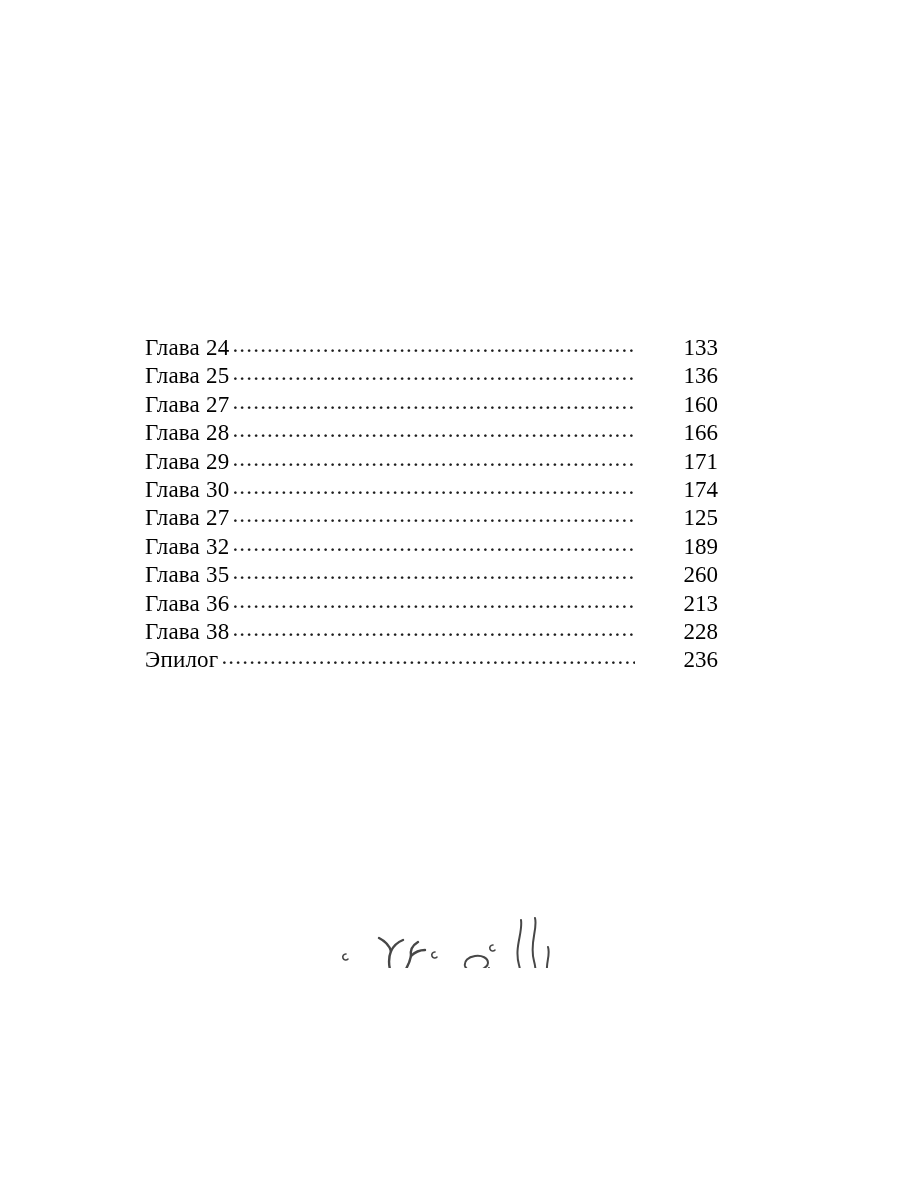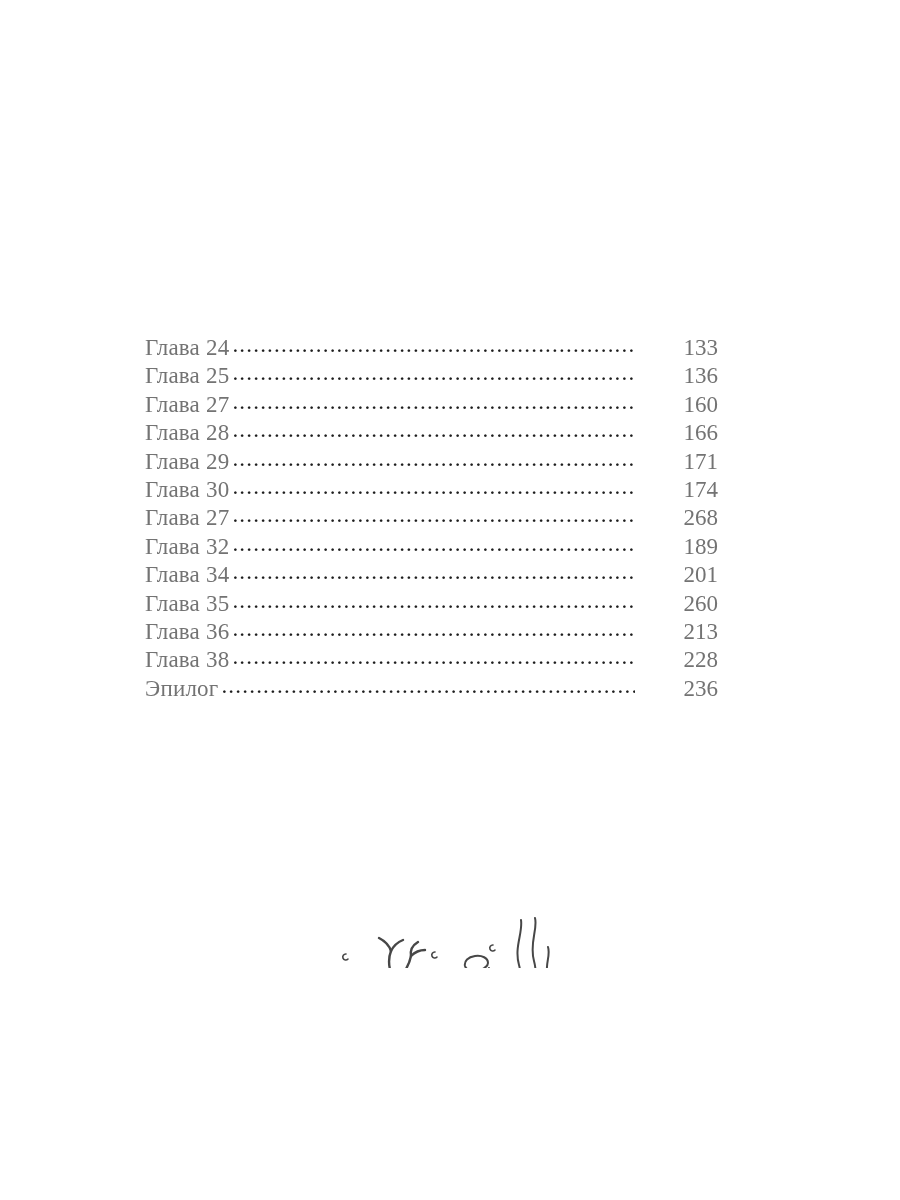--- a/index.html
+++ b/index.html
@@ -7,21 +7,21 @@
     padding: 0;
     background: #ffffff;
   }
   .page {
     position: relative;
     width: 900px;
     height: 968px;
     background: #ffffff;
     overflow: hidden;
     font-family: "Liberation Serif", "DejaVu Serif", serif;
-    color: #737373;
+    color: #000000;
   }
   .toc {
     position: absolute;
     left: 145px;
     top: 334px;
     width: 573px;
   }
   .toc-row {
     display: flex;
     align-items: baseline;
@@ -107,31 +107,26 @@
         <span class="toc-page">171</span>
       </div>
       <div class="toc-row">
         <span class="toc-title">Глава 30</span>
         <span class="toc-leader"></span>
         <span class="toc-page">174</span>
       </div>
       <div class="toc-row">
         <span class="toc-title">Глава 27</span>
         <span class="toc-leader"></span>
-        <span class="toc-page">268</span>
+        <span class="toc-page">125</span>
       </div>
       <div class="toc-row">
         <span class="toc-title">Глава 32</span>
         <span class="toc-leader"></span>
         <span class="toc-page">189</span>
-      </div>
-      <div class="toc-row">
-        <span class="toc-title">Глава 34</span>
-        <span class="toc-leader"></span>
-        <span class="toc-page">201</span>
       </div>
       <div class="toc-row">
         <span class="toc-title">Глава 35</span>
         <span class="toc-leader"></span>
         <span class="toc-page">260</span>
       </div>
       <div class="toc-row">
         <span class="toc-title">Глава 36</span>
         <span class="toc-leader"></span>
         <span class="toc-page">213</span>

